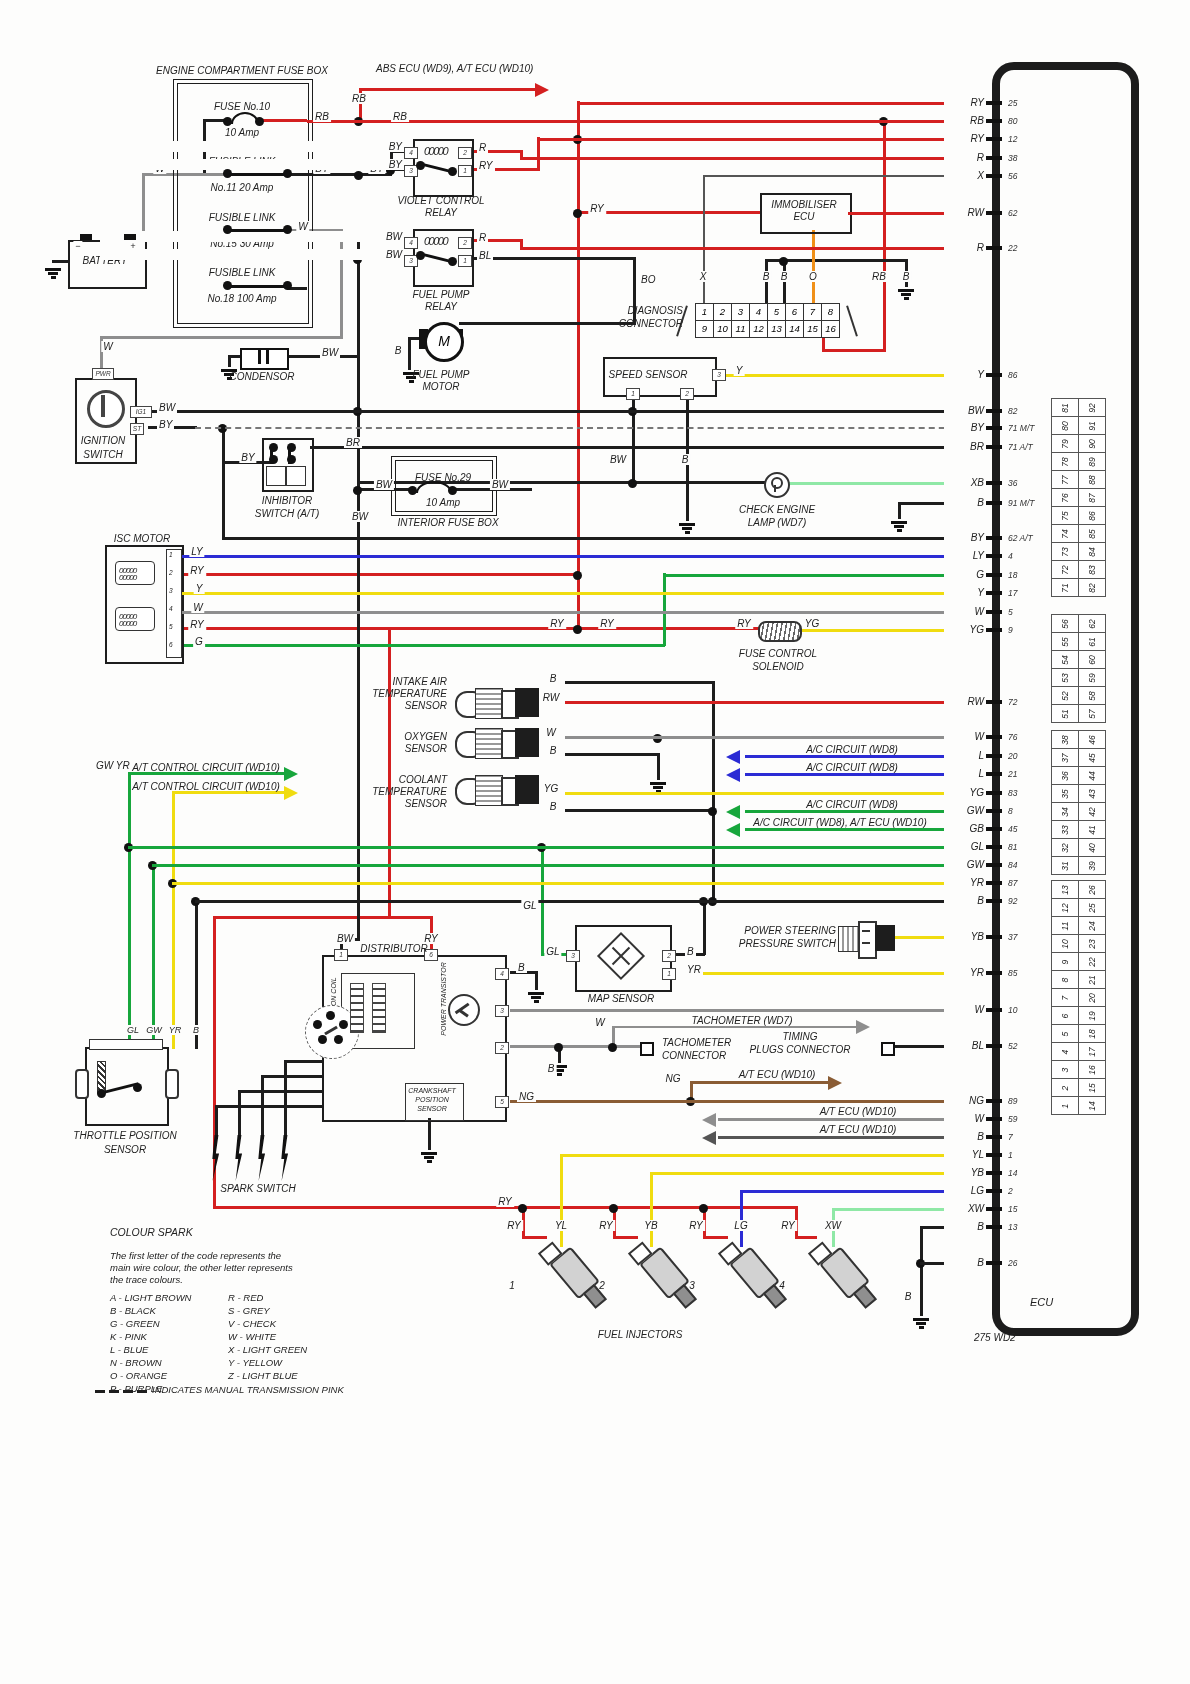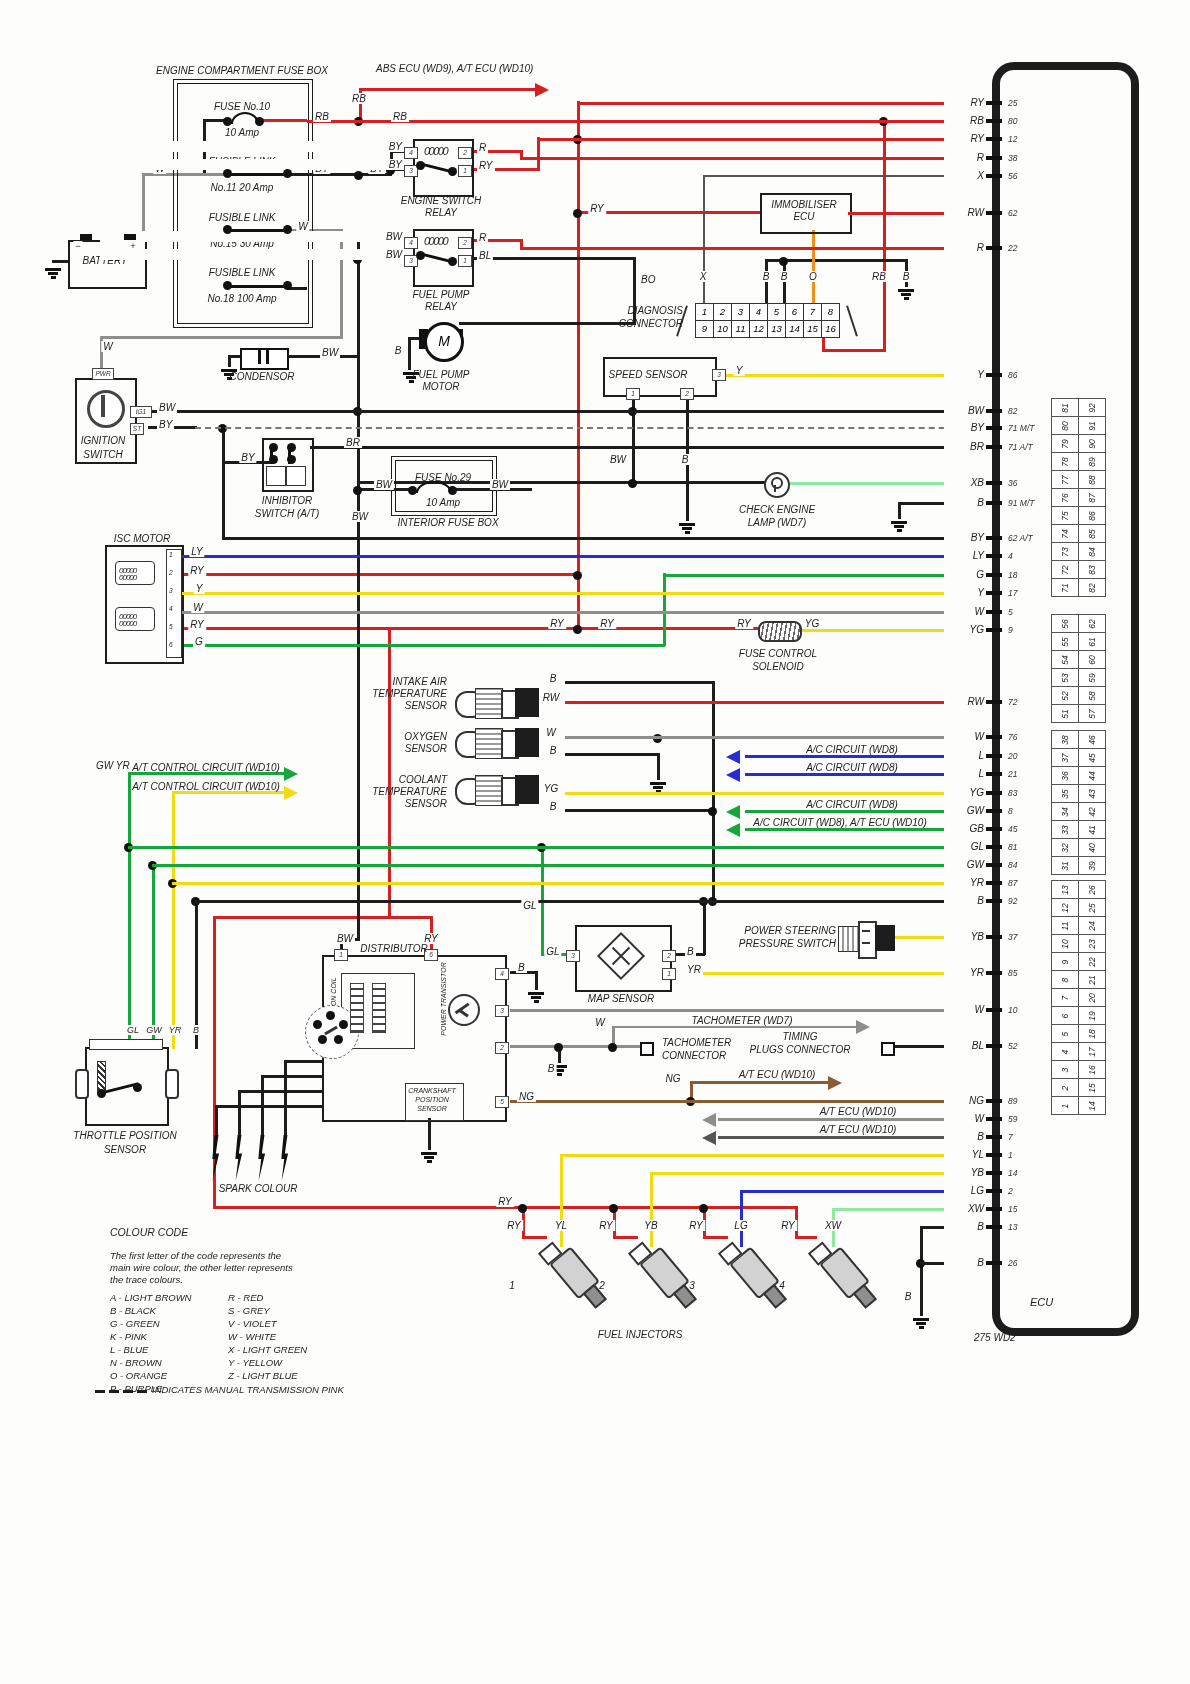--- a/index.html
+++ b/index.html
@@ -692,21 +692,21 @@
     <div class="lbl tag" style="top: 93px; font: italic 10px &quot;Liberation Sans&quot;; left: 359px; transform: translateX(-50%);">RB</div>
     <div class="lbl tag" style="top: 111px; font: italic 10px &quot;Liberation Sans&quot;; left: 322px; transform: translateX(-50%);">RB</div>
     <div class="lbl tag" style="top: 111px; font: italic 10px &quot;Liberation Sans&quot;; left: 400px; transform: translateX(-50%);">RB</div>
     <div class="lbl tag" style="top: 163px; font: italic 10px &quot;Liberation Sans&quot;; left: 160px; transform: translateX(-50%);">W</div>
     <div class="lbl tag" style="top: 163px; font: italic 10px &quot;Liberation Sans&quot;; left: 322px; transform: translateX(-50%);">BY</div>
     <div class="lbl tag" style="top: 163px; font: italic 10px &quot;Liberation Sans&quot;; left: 377px; transform: translateX(-50%);">BY</div>
     <div class="lbl tag" style="top: 141px; font: italic 10px &quot;Liberation Sans&quot;; left: 100px; width: 300px; text-align: right;">BY</div>
     <div class="lbl tag" style="top: 159px; font: italic 10px &quot;Liberation Sans&quot;; left: 100px; width: 300px; text-align: right;">BY</div>
     <div class="lbl tag" style="top: 142px; font: italic 10px &quot;Liberation Sans&quot;; left: 477px;">R</div>
     <div class="lbl tag" style="top: 160px; font: italic 10px &quot;Liberation Sans&quot;; left: 477px;">RY</div>
-    <div class="lbl" style="top: 195px; font: italic 10px &quot;Liberation Sans&quot;; left: 441px; transform: translateX(-50%);">ENGINE SWITCH</div>
+    <div class="lbl" style="top: 195px; font: italic 10px &quot;Liberation Sans&quot;; left: 441px; transform: translateX(-50%);">VIOLET CONTROL</div>
     <div class="lbl" style="top: 207px; font: italic 10px &quot;Liberation Sans&quot;; left: 441px; transform: translateX(-50%);">RELAY</div>
     <div class="lbl tag" style="top: 221px; font: italic 10px &quot;Liberation Sans&quot;; left: 303px; transform: translateX(-50%);">W</div>
     <div class="lbl tag" style="top: 231px; font: italic 10px &quot;Liberation Sans&quot;; left: 100px; width: 300px; text-align: right;">BW</div>
     <div class="lbl tag" style="top: 249px; font: italic 10px &quot;Liberation Sans&quot;; left: 100px; width: 300px; text-align: right;">BW</div>
     <div class="lbl tag" style="top: 232px; font: italic 10px &quot;Liberation Sans&quot;; left: 477px;">R</div>
     <div class="lbl tag" style="top: 250px; font: italic 10px &quot;Liberation Sans&quot;; left: 477px;">BL</div>
     <div class="lbl" style="top: 289px; font: italic 10px &quot;Liberation Sans&quot;; left: 441px; transform: translateX(-50%);">FUEL PUMP</div>
     <div class="lbl" style="top: 301px; font: italic 10px &quot;Liberation Sans&quot;; left: 441px; transform: translateX(-50%);">RELAY</div>
     <div class="lbl tag" style="top: 274px; font: italic 10px &quot;Liberation Sans&quot;; left: 639px;">BO</div>
     <div class="lbl tag" style="top: 345px; font: italic 10px &quot;Liberation Sans&quot;; left: 398px; transform: translateX(-50%);">B</div>
@@ -809,21 +809,21 @@
     <div class="lbl tag" style="top: 946px; font: italic 10px &quot;Liberation Sans&quot;; left: 553px; transform: translateX(-50%);">GL</div>
     <div class="lbl tag" style="top: 946px; font: italic 10px &quot;Liberation Sans&quot;; left: 685px;">B</div>
     <div class="lbl tag" style="top: 964px; font: italic 10px &quot;Liberation Sans&quot;; left: 685px;">YR</div>
     <div class="lbl" style="top: 925px; font: italic 10px &quot;Liberation Sans&quot;; left: 536px; width: 300px; text-align: right;">POWER  STEERING</div>
     <div class="lbl" style="top: 938px; font: italic 10px &quot;Liberation Sans&quot;; left: 536px; width: 300px; text-align: right;">PRESSURE  SWITCH</div>
     <div class="lbl tag" style="top: 1091px; font: italic 10px &quot;Liberation Sans&quot;; left: 517px;">NG</div>
     <div class="lbl tag" style="top: 1073px; font: italic 10px &quot;Liberation Sans&quot;; left: 673px; transform: translateX(-50%);">NG</div>
     <div class="lbl" style="top: 1069px; font: italic 10px &quot;Liberation Sans&quot;; left: 777px; transform: translateX(-50%);">A/T ECU (WD10)</div>
     <div class="lbl" style="top: 1106px; font: italic 10px &quot;Liberation Sans&quot;; left: 858px; transform: translateX(-50%);">A/T ECU (WD10)</div>
     <div class="lbl" style="top: 1124px; font: italic 10px &quot;Liberation Sans&quot;; left: 858px; transform: translateX(-50%);">A/T ECU (WD10)</div>
-    <div class="lbl" style="top: 1183px; font: italic 10px &quot;Liberation Sans&quot;; left: 258px; transform: translateX(-50%);">SPARK COLOUR</div>
+    <div class="lbl" style="top: 1183px; font: italic 10px &quot;Liberation Sans&quot;; left: 258px; transform: translateX(-50%);">SPARK SWITCH</div>
     <div class="lbl tag" style="top: 1196px; font: italic 10px &quot;Liberation Sans&quot;; left: 505px; transform: translateX(-50%);">RY</div>
     <div class="lbl tag" style="top: 1220px; font: italic 10px &quot;Liberation Sans&quot;; left: 514px; transform: translateX(-50%);">RY</div>
     <div class="lbl tag" style="top: 1220px; font: italic 10px &quot;Liberation Sans&quot;; left: 561px; transform: translateX(-50%);">YL</div>
     <div class="lbl tag" style="top: 1220px; font: italic 10px &quot;Liberation Sans&quot;; left: 606px; transform: translateX(-50%);">RY</div>
     <div class="lbl tag" style="top: 1220px; font: italic 10px &quot;Liberation Sans&quot;; left: 651px; transform: translateX(-50%);">YB</div>
     <div class="lbl tag" style="top: 1220px; font: italic 10px &quot;Liberation Sans&quot;; left: 696px; transform: translateX(-50%);">RY</div>
     <div class="lbl tag" style="top: 1220px; font: italic 10px &quot;Liberation Sans&quot;; left: 741px; transform: translateX(-50%);">LG</div>
     <div class="lbl tag" style="top: 1220px; font: italic 10px &quot;Liberation Sans&quot;; left: 788px; transform: translateX(-50%);">RY</div>
     <div class="lbl tag" style="top: 1220px; font: italic 10px &quot;Liberation Sans&quot;; left: 833px; transform: translateX(-50%);">XW</div>
     <div class="lbl tag" style="top: 1280px; font: italic 10px &quot;Liberation Sans&quot;; left: 512px; transform: translateX(-50%);">1</div>
@@ -950,33 +950,33 @@
     <div class="wire" style="left: 80px; top: 234px; width: 12px; height: 6px; background: rgb(17, 17, 17);"></div>
     <div class="wire" style="left: 124px; top: 234px; width: 12px; height: 6px; background: rgb(17, 17, 17);"></div>
     <div class="wire" style="left: 420px; top: 166px; width: 30px; height: 2.5px; background: rgb(17, 17, 17); transform: rotate(14deg);"></div>
     <div class="dot" style="left: 416px; top: 161px;"></div>
     <div class="dot" style="left: 448px; top: 167px;"></div>
     <div class="wire" style="left: 420px; top: 256px; width: 30px; height: 2.5px; background: rgb(17, 17, 17); transform: rotate(14deg);"></div>
     <div class="dot" style="left: 416px; top: 251px;"></div>
     <div class="dot" style="left: 448px; top: 257px;"></div>
     <div class="lbl" style="left: 424px; top: 145px; font: italic 11px &quot;Liberation Sans&quot;; letter-spacing: -1.5px;">00000</div>
     <div class="lbl" style="left: 424px; top: 235px; font: italic 11px &quot;Liberation Sans&quot;; letter-spacing: -1.5px;">00000</div>
-    <div class="lbl" style="left: 110px; top: 1226px; font: italic 10.5px &quot;Liberation Sans&quot;;">COLOUR  CODE</div>
+    <div class="lbl" style="left: 110px; top: 1226px; font: italic 10.5px &quot;Liberation Sans&quot;;">COLOUR  SPARK</div>
     <div class="lbl" style="left: 110px; top: 1250px; font: italic 9.5px &quot;Liberation Sans&quot;;">The  first  letter  of  the  code  represents  the</div>
     <div class="lbl" style="left: 110px; top: 1262px; font: italic 9.5px &quot;Liberation Sans&quot;;">main  wire  colour,  the  other  letter  represents</div>
     <div class="lbl" style="left: 110px; top: 1274px; font: italic 9.5px &quot;Liberation Sans&quot;;">the  trace  colours.</div>
     <div class="lbl" style="left: 110px; top: 1292px; font: italic 9.5px &quot;Liberation Sans&quot;;">A  -  LIGHT  BROWN</div>
     <div class="lbl" style="left: 110px; top: 1305px; font: italic 9.5px &quot;Liberation Sans&quot;;">B  -  BLACK</div>
     <div class="lbl" style="left: 110px; top: 1318px; font: italic 9.5px &quot;Liberation Sans&quot;;">G  -  GREEN</div>
     <div class="lbl" style="left: 110px; top: 1331px; font: italic 9.5px &quot;Liberation Sans&quot;;">K  -  PINK</div>
     <div class="lbl" style="left: 110px; top: 1344px; font: italic 9.5px &quot;Liberation Sans&quot;;">L  -  BLUE</div>
     <div class="lbl" style="left: 110px; top: 1357px; font: italic 9.5px &quot;Liberation Sans&quot;;">N  -  BROWN</div>
     <div class="lbl" style="left: 110px; top: 1370px; font: italic 9.5px &quot;Liberation Sans&quot;;">O  -  ORANGE</div>
     <div class="lbl" style="left: 110px; top: 1383px; font: italic 9.5px &quot;Liberation Sans&quot;;">P  -  PURPLE</div>
     <div class="lbl" style="left: 228px; top: 1292px; font: italic 9.5px &quot;Liberation Sans&quot;;">R  -  RED</div>
     <div class="lbl" style="left: 228px; top: 1305px; font: italic 9.5px &quot;Liberation Sans&quot;;">S  -  GREY</div>
-    <div class="lbl" style="left: 228px; top: 1318px; font: italic 9.5px &quot;Liberation Sans&quot;;">V  -  VIOLET</div>
+    <div class="lbl" style="left: 228px; top: 1318px; font: italic 9.5px &quot;Liberation Sans&quot;;">V  -  CHECK</div>
     <div class="lbl" style="left: 228px; top: 1331px; font: italic 9.5px &quot;Liberation Sans&quot;;">W  -  WHITE</div>
     <div class="lbl" style="left: 228px; top: 1344px; font: italic 9.5px &quot;Liberation Sans&quot;;">X  -  LIGHT  GREEN</div>
     <div class="lbl" style="left: 228px; top: 1357px; font: italic 9.5px &quot;Liberation Sans&quot;;">Y  -  YELLOW</div>
     <div class="lbl" style="left: 228px; top: 1370px; font: italic 9.5px &quot;Liberation Sans&quot;;">Z  -  LIGHT  BLUE</div>
     <div class="lbl" style="left: 152px; top: 1384px; font: italic 9.5px &quot;Liberation Sans&quot;;">INDICATES MANUAL TRANSMISSION PINK</div>
   </div>
 
 </body></html>

